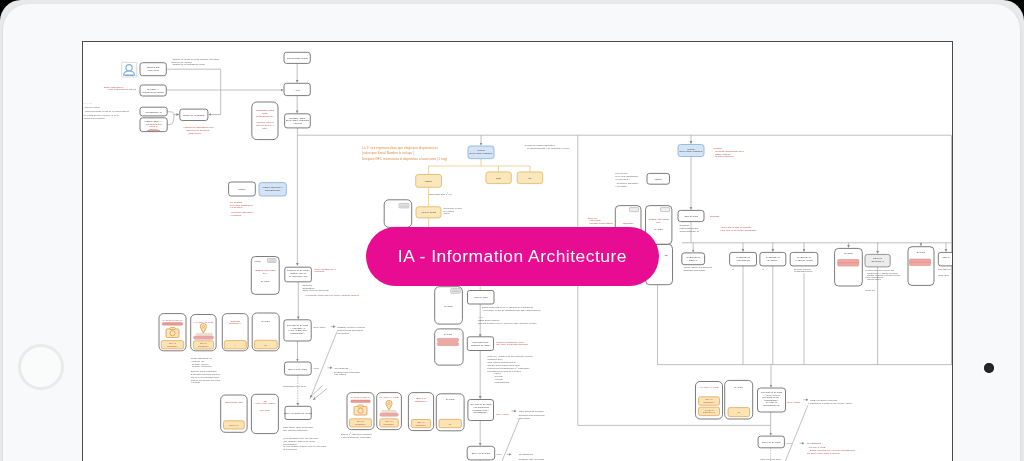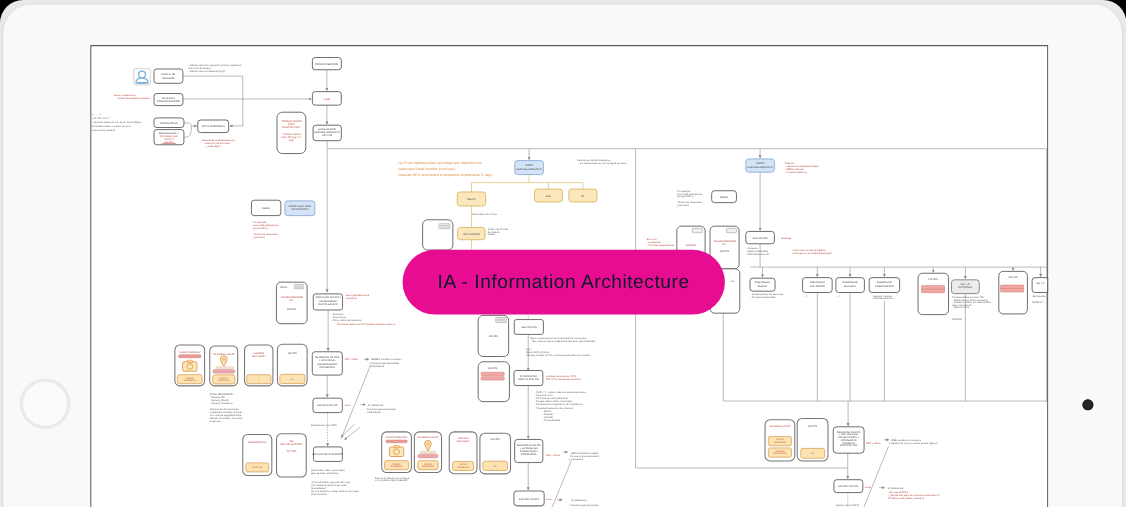--- a/index.html
+++ b/index.html
@@ -10,21 +10,21 @@
   .device{position:absolute;left:3px;top:4px;width:1017px;height:466px;background:#f8f9fa;
       border-radius:26px 26px 0 0;box-shadow:0 1px 3px rgba(0,0,0,0.10);}
   .home{position:absolute;left:18px;top:344px;width:40px;height:40px;border-radius:50%;
       border:3px solid #e9eaeb;background:#fafbfb;}
   .cam{position:absolute;left:984px;top:363px;width:10px;height:10px;border-radius:50%;
       background:#28282a;box-shadow:inset 0 0 2px #000, 0 0 4px 2px rgba(255,255,255,0.85);}
   .screen{position:absolute;left:82px;top:41px;width:871px;height:420px;background:#fff;}
   .pill{position:absolute;left:365.5px;top:226.8px;width:293.7px;height:59.2px;
       border-radius:30px;background:#e70c92;z-index:5;display:flex;align-items:center;
       justify-content:center;}
-  .pill span{color:#0f172a;font-size:17.4px;letter-spacing:0.5px;font-weight:400;}
+  .pill span{color:#ffffff;font-size:17.4px;letter-spacing:0.5px;font-weight:400;}
 </style>
 </head>
 <body>
 <div class="bg"></div>
 <div class="device"></div>
 <div class="home"></div>
 <div class="cam"></div>
 <div class="screen">
 <svg id="diag" width="871" height="420" viewBox="82 41 871 420" xmlns="http://www.w3.org/2000/svg">
 <defs>

